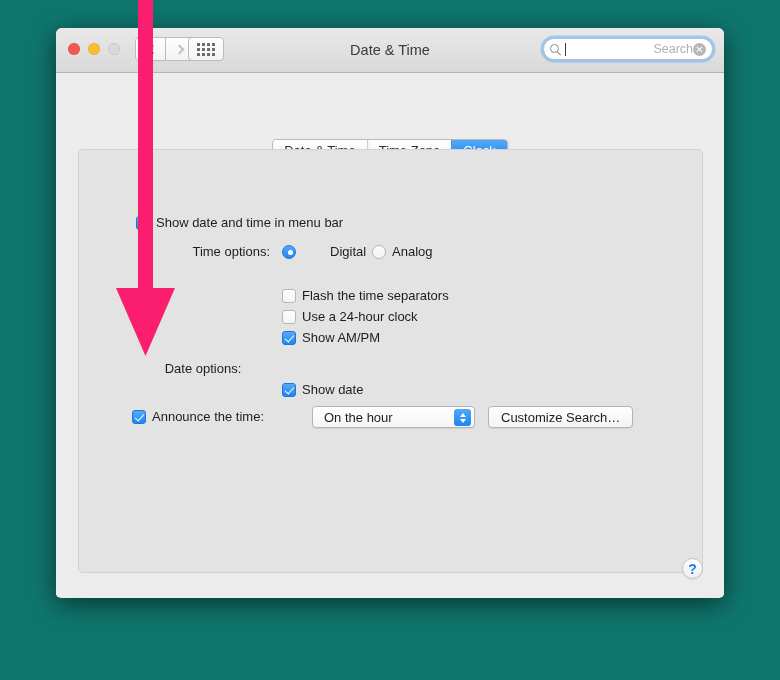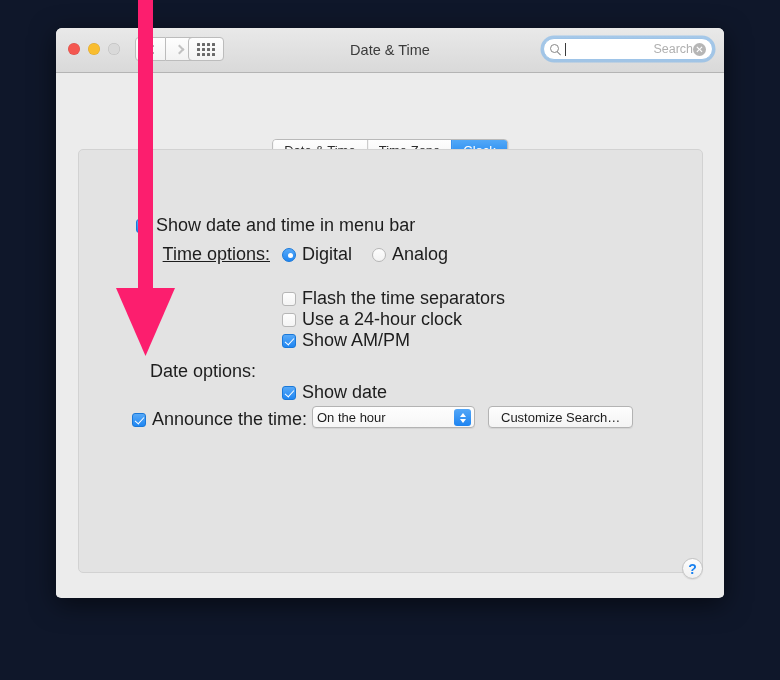--- a/index.html
+++ b/index.html
@@ -2,21 +2,21 @@
 <html><head>
 <meta charset="utf-8">
 <style>
   * { box-sizing: border-box; margin: 0; padding: 0; }
   html, body {
     width: 780px; height: 680px;
     background: #000;
     font-family: "Liberation Sans", sans-serif;
     overflow: hidden;
   }
-  #stage { position: relative; width: 780px; height: 680px; background: #0f172a; }
+  #stage { position: relative; width: 780px; height: 680px; background: #0f766e; }
 
   
   .window {
     position: absolute; left: 56px; top: 28px;
     width: 668px; height: 570px;
     background: #ececec;
     border-radius: 6px 6px 5px 5px;
     box-shadow: 0 6px 26px rgba(0,0,0,.55);
     overflow: hidden;
   }
@@ -109,21 +109,21 @@
 
   .panel {
     position: absolute; left: 22px; top: 76px;
     width: 625px; height: 424px;
     background: #e3e3e3;
     border: 1px solid #d2d2d2;
     border-radius: 5px;
   }
 
   
-  .row { position: absolute; display: flex; align-items: center; font-size: 18px; color: #1d1d1d; }
+  .row { position: absolute; display: flex; align-items: center; font-size: 13px; color: #1d1d1d; }
 
   .cb {
     width: 14px; height: 14px; border-radius: 3px; flex: none;
     position: relative; margin-right: 6px;
   }
   .cb.off { background: linear-gradient(to bottom,#fdfdfd,#f4f4f4); border: 1px solid #b6b6b6; }
   .cb.on  { background: linear-gradient(to bottom,#57a9f8,#1f86f2); border: 1px solid #1a78d8; }
   .cb.on::after {
     content:""; position:absolute; left:4px; top:1.5px; width:4px; height:8px;
     border: solid #fff; border-width: 0 1.8px 1.8px 0; transform: rotate(42deg);
@@ -136,21 +136,21 @@
     content:""; position:absolute; left:4.5px; top:4.5px; width:5px; height:5px;
     border-radius:50%; background:#fff;
   }
 
   .popup {
     width: 163px; height: 22px; border-radius: 4px;
     background: linear-gradient(to bottom,#fefefe,#f6f6f6);
     border: 1px solid #b3b3b3;
     box-shadow: 0 1px 1px rgba(0,0,0,.07);
     display: flex; align-items: center; position: relative;
-    padding-left: 4px; font-size: 13px; color: #1d1d1d;
+    padding-left: 11px; font-size: 13px; color: #1d1d1d;
   }
   .stepper {
     position: absolute; right: 3px; top: 2px; width: 17px; height: 17px;
     border-radius: 3px; background: linear-gradient(to bottom,#54a7f7,#1d84f1);
     display: flex; flex-direction: column; align-items: center; justify-content: center; gap: 2px;
   }
   .sch { width: 0; height: 0; border-left: 3.5px solid transparent; border-right: 3.5px solid transparent; }
   .sch.up { border-bottom: 4px solid #fff; }
   .sch.dn { border-top: 4px solid #fff; }
 
@@ -233,24 +233,24 @@
         <div class="tab active">Clock</div>
       </div>
 
       <div class="panel"></div>
 
       <div class="row" style="left:80px; top:142px;">
         <span class="cb on"></span>
         <span>Show date and time in menu bar</span>
       </div>
 
-      <div class="row" style="left:80px; top:171px; width:134px; justify-content:flex-end;text-decoration:underline;">
+      <div class="row" style="left:80px; top:171px; width:134px; justify-content:flex-end;">
         <span>Time options:</span>
       </div>
-      <div class="row" style="left:226px; top:171px;">
+      <div class="row" style="left:226px; top:171px;gap:28px;">
         <span class="rb on"></span>
         <span>Digital</span>
       </div>
       <div class="row" style="left:316px; top:171px;">
         <span class="rb off"></span>
         <span>Analog</span>
       </div>
 
       <div class="row" style="left:226px; top:215px;text-align:right;">
         <span class="cb off"></span>

